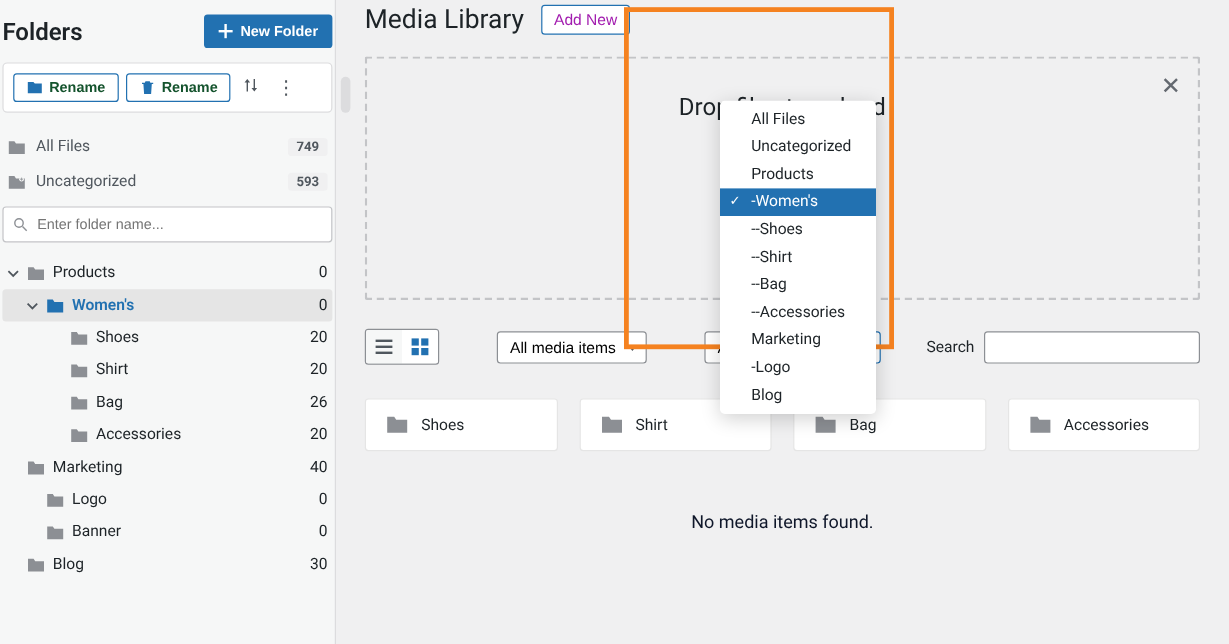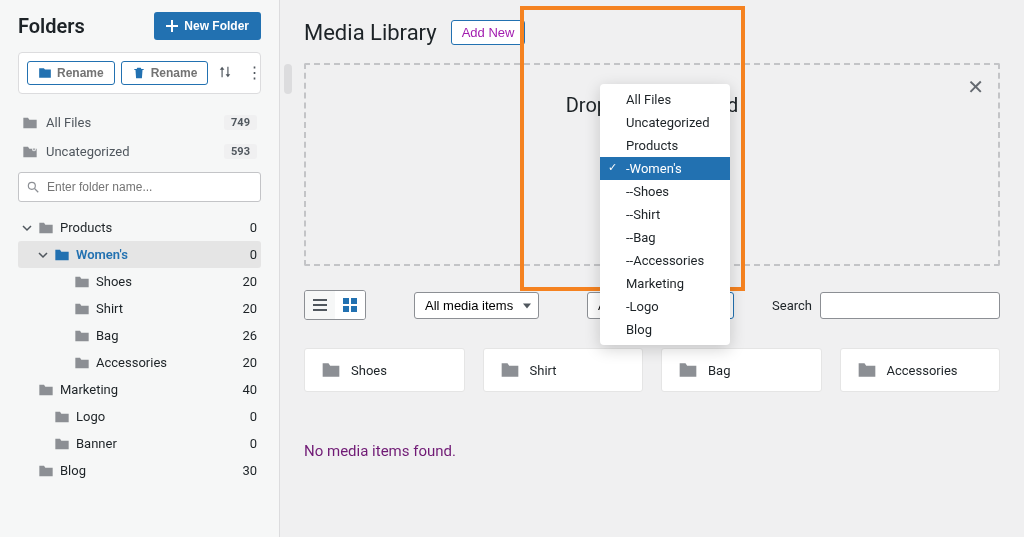--- a/index.html
+++ b/index.html
@@ -1,43 +1,43 @@
 <!DOCTYPE html>
 <html><head>
 <meta charset="utf-8">
 <style>
 * { box-sizing: border-box; margin: 0; padding: 0; }
 body { font-family: -apple-system, BlinkMacSystemFont, "Segoe UI", Roboto, sans-serif; font-size: 13px; color: #1d2327; background: #f0f0f1; width: 1024px; height: 537px; overflow: hidden; position: relative; }
 .layout { display: flex; height: 100%; }
-.sidebar { width: 280px; background: #f6f7f7; padding: 12px 18px; border-right: 1px solid #dcdcde; }
+.sidebar { width: 280px; background: #f6f7f7; padding: 12px 2px; border-right: 1px solid #dcdcde; }
 .sidebar-header { display: flex; justify-content: space-between; align-items: center; margin-bottom: 12px; }
 .sidebar-title { font-size: 20px; font-weight: 600; color: #1d2327; }
 .new-folder-btn { background: #2271b1; color: #fff; border: none; padding: 7px 12px; font-size: 12px; font-weight: 600; border-radius: 3px; display: flex; align-items: center; gap: 6px; cursor: pointer; }
 .toolbar-bar { background: #fff; border: 1px solid #dcdcde; border-radius: 4px; padding: 8px; display: flex; gap: 6px; align-items: center; margin-bottom: 14px; }
-.tb-btn { border: 1px solid #2271b1; color: #737373; background: #fff; padding: 4px 10px; font-size: 12px; font-weight: 600; border-radius: 3px; display: flex; align-items: center; gap: 5px; cursor: pointer; }
+.tb-btn { border: 1px solid #2271b1; color: #14532d; background: #fff; padding: 4px 10px; font-size: 12px; font-weight: 600; border-radius: 3px; display: flex; align-items: center; gap: 5px; cursor: pointer; }
 .tb-icon { width: 14px; height: 14px; }
 .sort-icon, .more-icon { color: #50575e; cursor: pointer; padding: 2px 4px; }
 .more-icon { font-size: 16px; line-height: 1; }
 .folder-row { display: flex; align-items: center; justify-content: space-between; padding: 7px 4px; color: #50575e; font-size: 13px; cursor: pointer; }
 .folder-row .left { display: flex; align-items: center; gap: 8px; }
 .folder-row .count { background: #f0f0f1; border-radius: 3px; padding: 1px 7px; font-size: 11px; color: #50575e; font-weight: 700; }
 .folder-icon { width: 16px; height: 14px; fill: #8c8f94; }
 .folder-search { width: 100%; margin-top: 6px; margin-bottom: 12px; border-radius: 11px; }
 .folder-search input { width: 100%; padding: 7px 10px 7px 28px; border: 1px solid #c3c4c7; border-radius: 3px; font-size: 12px; color: #787c82; background: #fff; }
 .folder-search-wrap { position: relative; }
 .folder-search-wrap .search-ico { position: absolute; left: 8px; top: 50%; transform: translateY(-50%); width: 14px; height: 14px; fill: #8c8f94; }
 .tree { margin-top: 8px; }
 .tree-row { display: flex; align-items: center; justify-content: space-between; padding: 6px 4px; font-size: 13px; cursor: pointer; }
 .tree-row .left { display: flex; align-items: center; gap: 6px; }
 .tree-row.selected { background: #e5e5e5; border-radius: 3px; }
 .tree-row.selected .label-text { color: #2271b1; font-weight: 600; }
 .tree-row.selected .folder-icon { fill: #2271b1; }
 .indent-1 { padding-left: 20px; text-align: center; }
 .indent-2 { padding-left: 40px; }
-.main { flex: 1; padding: 20px 24px; position: relative; }
+.main { flex: 1; padding: 4px 24px; position: relative; }
 .main-header { display: flex; align-items: center; gap: 14px; margin-bottom: 18px; }
 .page-title { font-size: 22px; font-weight: 400; color: #1d2327; }
 .add-new-btn { border: 1px solid #2271b1; color: #a21caf; background: #fff; padding: 4px 10px; font-size: 13px; border-radius: 3px; cursor: pointer; }
 .dropzone { border: 2px dashed #c3c4c7; border-radius: 2px; padding: 28px 20px 24px; text-align: center; position: relative; margin-bottom: 24px; }
 .close-x { position: absolute; right: 14px; top: 10px; font-size: 20px; color: #646970; cursor: pointer; }
 .dz-title { font-size: 20px; color: #1d2327; margin-bottom: 10px; }
 .dz-or { font-size: 12px; color: #646970; margin-bottom: 10px; }
 .select-files-btn { border: 1px solid #2271b1; color: #2271b1; background: #fff; padding: 8px 24px; font-size: 13px; border-radius: 3px; cursor: pointer; }
 .dz-line { font-size: 12px; color: #50575e; margin-top: 14px; }
 .highlight-box { position: absolute; border: 4px solid #f58220; pointer-events: none; }
@@ -47,21 +47,21 @@
 .view-btn.active { background: #fff; }
 .view-btn.active svg { fill: #2271b1; }
 .select-native { border: 1px solid #8c8f94; background: #fff; padding: 5px 24px 5px 10px; font-size: 13px; border-radius: 3px; cursor: pointer; appearance: none; position: relative; }
 .select-wrap { position: relative; display: inline-block; margin-left: 38px; }
 .select-wrap::after { content: ""; position: absolute; right: 8px; top: 50%; transform: translateY(-30%); border-left: 4px solid transparent; border-right: 4px solid transparent; border-top: 5px solid #50575e; pointer-events: none; }
 .search-wrap { margin-left: auto; display: flex; align-items: center; gap: 8px; }
 .search-input { border: 1px solid #8c8f94; padding: 5px 8px; border-radius: 3px; width: 180px; font-size: 13px; }
 .folder-cards { display: flex; gap: 18px; margin-bottom: 50px; }
 .folder-card { flex: 1; background: #fff; border: 1px solid #e5e5e5; border-radius: 3px; padding: 12px 16px; display: flex; align-items: center; gap: 10px; cursor: pointer; }
 .folder-card .fc-icon { width: 20px; height: 18px; fill: #8c8f94; }
-.no-items { text-align: left; color: #701a75; font-size: 15px; }
+.no-items { text-align: center; color: #0f172a; font-size: 15px; }
 .dropdown-menu { position: absolute; background: #fff; box-shadow: 0 4px 16px rgba(0,0,0,0.18); border-radius: 4px; padding: 4px 0; z-index: 100; min-width: 130px; }
 .dd-item { padding: 4px 14px 4px 26px; font-size: 13px; color: #1d2327; cursor: pointer; position: relative; white-space: nowrap; }
 .dd-item.selected { background: #2271b1; color: #fff; }
 .dd-item.selected::before { content: "✓"; position: absolute; left: 8px; font-size: 11px; }
 .grip { position: absolute; left: 284px; top: 64px; width: 8px; height: 30px; background: #dcdcde; border-radius: 4px; }
 </style>
 </head>
 <body>
 
 <div class="layout">

